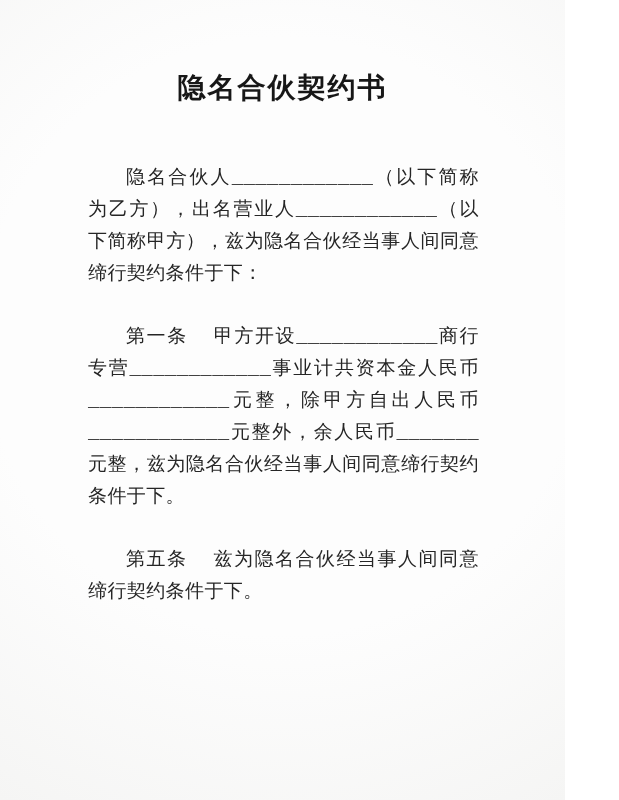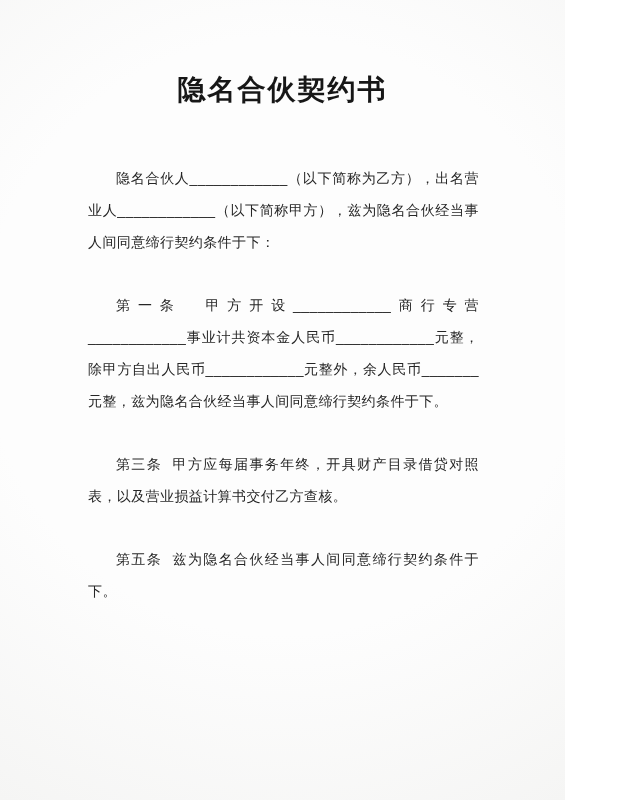--- a/index.html
+++ b/index.html
@@ -10,55 +10,55 @@
     width: 619px;
     height: 800px;
     font-family: "Liberation Sans", "DejaVu Sans", sans-serif;
   }
   .page {
     position: relative;
     width: 565px;
     height: 800px;
     overflow: hidden;
     background: radial-gradient(circle at 50% 42%, #fdfdfd 55%, #f5f5f4 100%);
+    font-family: Liberation Mono, monospace;
   }
   .title {
     margin: 0;
     padding-top: 70px;
     text-align: center;
     font-size: 28px;
     font-weight: 700;
     letter-spacing: 2px;
     color: #171717;
     line-height: 40px;
   }
   .content {
     margin: 52px 86px 0 88px;
   }
   .content p {
     margin: 0 0 31px 0;
-    font-size: 14px;
+    font-size: 19px;
     line-height: 32px;
     color: #262626;
     text-indent: 2em;
     text-align: justify;
     white-space: pre-wrap;
     letter-spacing: 0.4px;
   }
 </style>
 </head>
 <body>
 
 <div class="page">
   <h1 class="title">隐名合伙契约书</h1>
 
   <div class="content">
     <p>隐名合伙人____________（以下简称为乙方），出名营业人____________（以下简称甲方），兹为隐名合伙经当事人间同意缔行契约条件于下：</p>
 
     <p>第一条  甲方开设____________商行专营____________事业计共资本金人民币____________元整，除甲方自出人民币____________元整外，余人民币_______元整，兹为隐名合伙经当事人间同意缔行契约条件于下。</p>
 
 
-    <p>第三条  甲方应每届事务年终，开具财产目录借贷对照表，以及营业损益计算书交付乙方查核。</p>
 
 
     <p>第五条  兹为隐名合伙经当事人间同意缔行契约条件于下。</p>
   </div>
 </div>
 
 </body></html>

